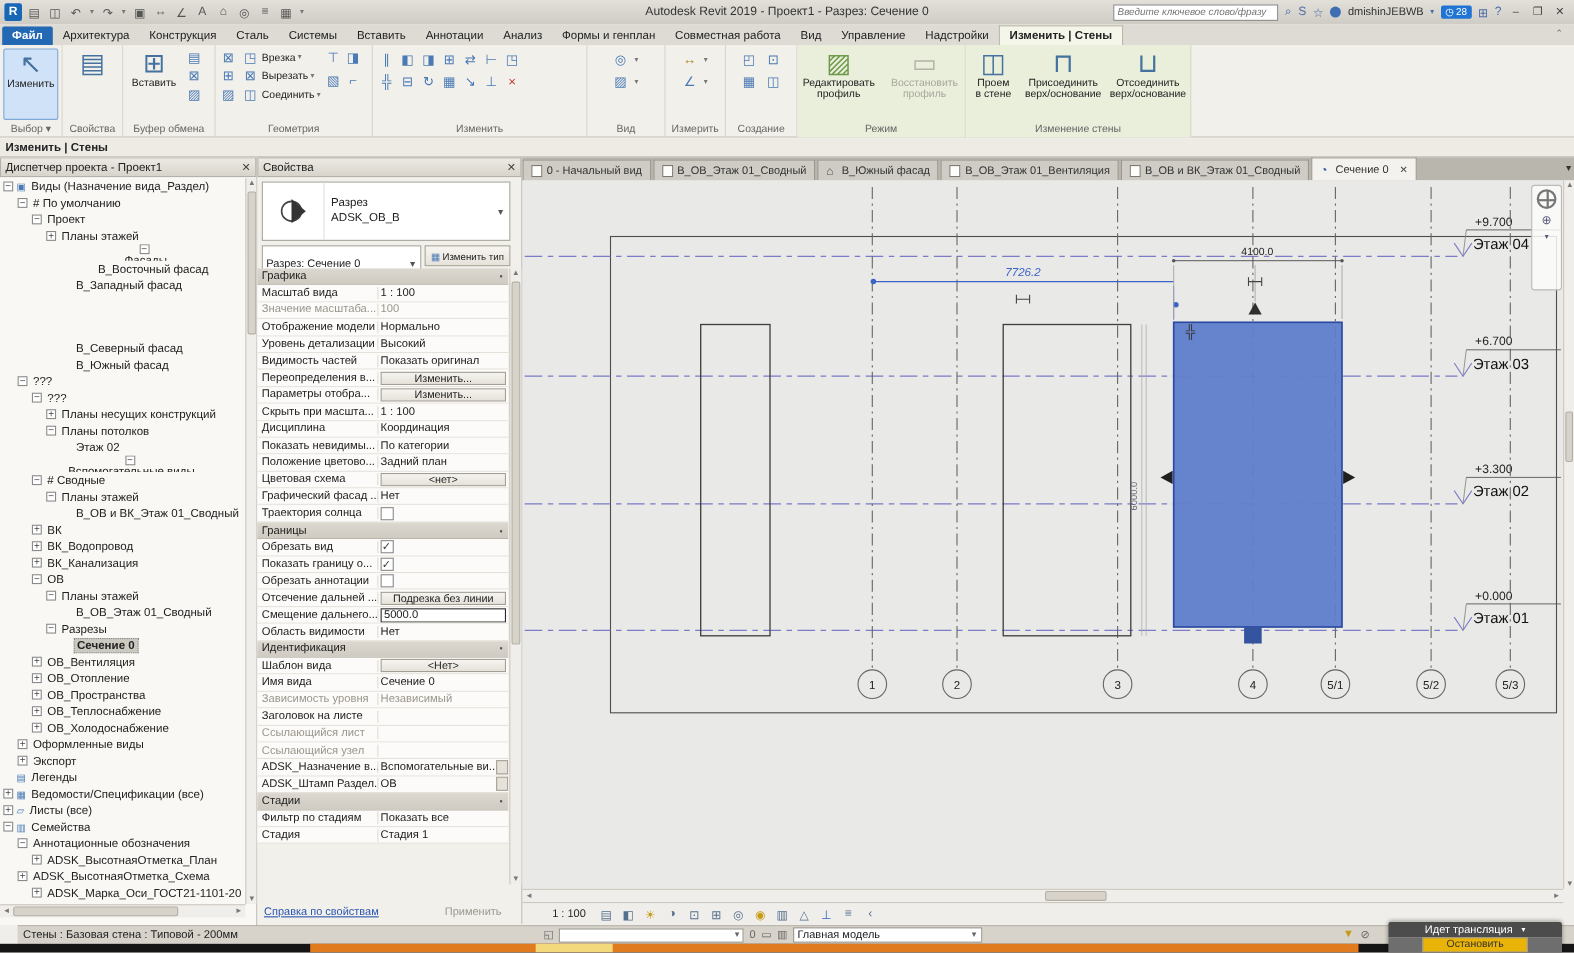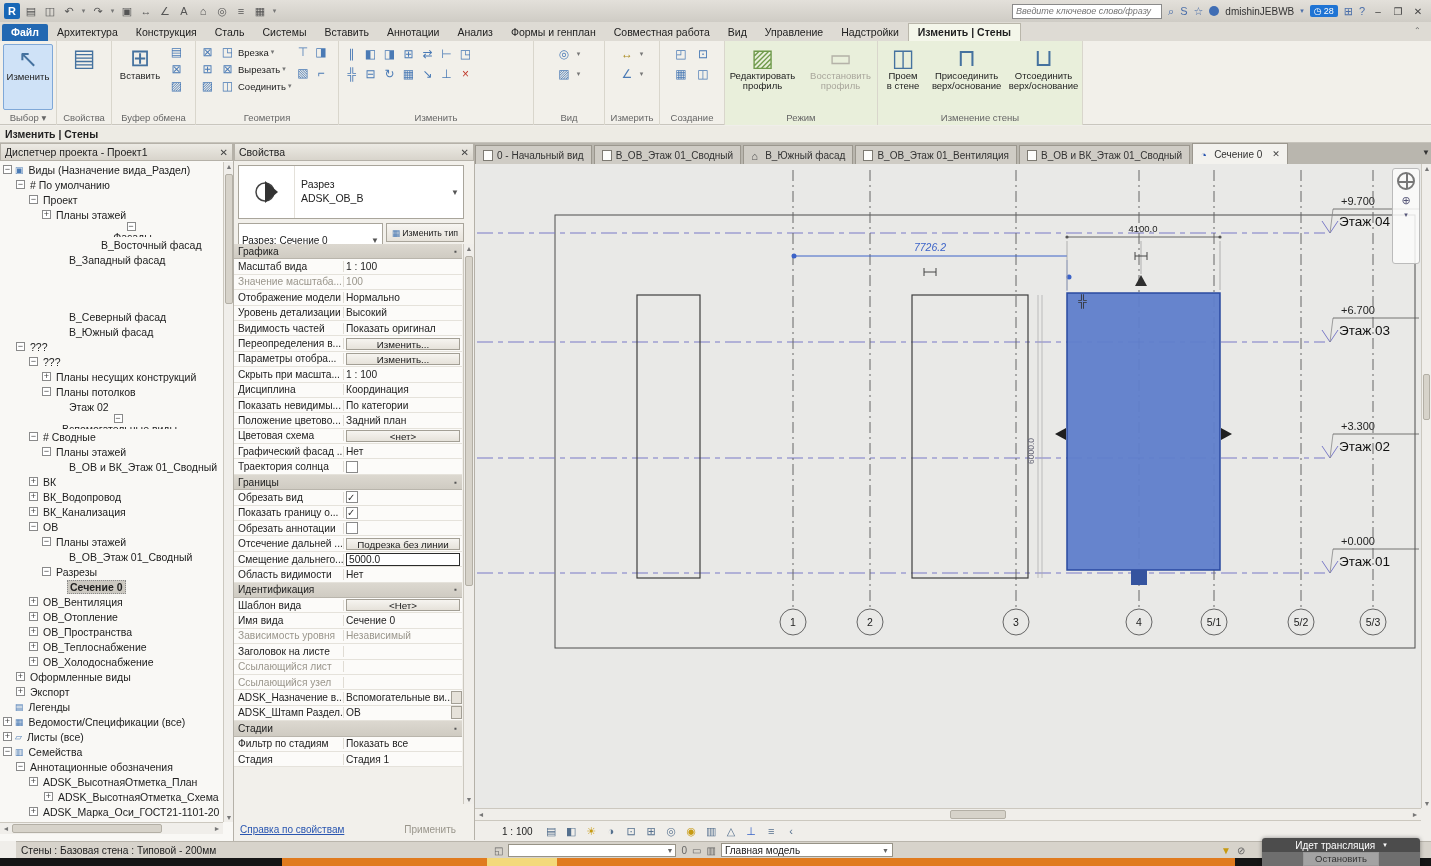--- a/index.html
+++ b/index.html
@@ -145,21 +145,21 @@
   #sb-select{width:172px;height:14px;background:#fff;border:1px solid #979387;display:flex;align-items:center;
     padding:0 3px;font-size:10px;}
   #sb-select .dd{margin-left:auto;font-size:7px;color:#666;}
   #sb-right{position:absolute;left:1205px;display:flex;gap:6px;}
   
   #stream{left:1262px;top:838px;width:158px;height:28px;z-index:9;border-radius:3px 3px 0 0;overflow:hidden;
     box-shadow:0 0 4px rgba(0,0,0,.4);}
   #stream-head{height:14px;background:#4c4c4c;color:#fff;font-size:10px;display:flex;align-items:center;justify-content:center;gap:8px;}
   #stream-head .dd{font-size:7px;}
   #stream-body{height:14px;background:#6e6e6e;display:flex;justify-content:center;}
-  #stream-btn{width:76px;height:14px;background:#a3a3a3;border:1px solid #999;font-size:9.5px;text-align:center;color:#333;}
+  #stream-btn{width:96px;height:14px;background:#eab308;border:1px solid #999;font-size:9.5px;text-align:center;color:#333;}
   
   #bottombar{left:0;top:858px;width:1431px;height:8px;background:#151515;z-index:5;}
   #bb-orange{position:absolute;left:282px;top:0;width:953px;height:8px;background:#e07b1f;}
   #bb-yellow{position:absolute;left:487px;top:0;width:70px;height:8px;background:#f3d97b;}
 </style>
 </head>
 <body>
 
 <div id="app">
 
@@ -176,20 +176,21 @@
         <span class="qi">▣</span>
         <span class="qi">↔</span>
         <span class="qi">∠</span>
         <span class="qi">A</span>
         <span class="qi">⌂</span>
         <span class="qi">◎</span>
         <span class="qi">≡</span>
         <span class="qi">▦</span>
         <span class="qi dd">▾</span>
       </div>
+    <div id="title-text">Autodesk Revit 2019 - Проект1 - Разрез: Сечение 0</div>
     <div id="infocenter">
       <input id="search-box" placeholder="Введите ключевое слово/фразу" style="">
       <span class="ici">⌕</span>
       <span class="ici">S</span>
       <span class="ici">☆</span>
       <span id="user-avatar"></span>
       <span id="user-name">dmishinJEBWB</span>
       <span class="ici" style="font-size:7px">▾</span>
       <span id="badge">
           <span>◷</span>
@@ -411,21 +412,21 @@
 
           <span class="tlbl">Планы этажей</span>
         </div>
 
         <div class="trow e-m" style="padding-left: 42px; flex-direction: column;">
           <span class="ex"></span>
 
           <span class="tlbl">Фасады</span>
         </div>
 
-        <div class="trow e-n" style="padding-left: 75px; margin-left: 12px;">
+        <div class="trow e-n" style="padding-left: 75px;">
           <span class="ex"></span>
 
           <span class="tlbl">В_Восточный фасад</span>
         </div>
 
         <div class="trow e-n" style="padding-left: 55px;">
           <span class="ex"></span>
 
           <span class="tlbl">В_Западный фасад</span>
         </div>
@@ -615,21 +616,21 @@
 
           <span class="tlbl">Аннотационные обозначения</span>
         </div>
 
         <div class="trow e-p" style="padding-left: 29px;">
           <span class="ex"></span>
 
           <span class="tlbl">ADSK_ВысотнаяОтметка_План</span>
         </div>
 
-        <div class="trow e-p" style="padding-left: 44px;">
+        <div class="trow e-p" style="padding-left: 16px;">
           <span class="ex"></span>
 
           <span class="tlbl">ADSK_ВысотнаяОтметка_Схема</span>
         </div>
 
         <div class="trow e-p" style="padding-left: 29px;">
           <span class="ex"></span>
 
           <span class="tlbl">ADSK_Марка_Оси_ГОСТ21-1101-20</span>
         </div>

